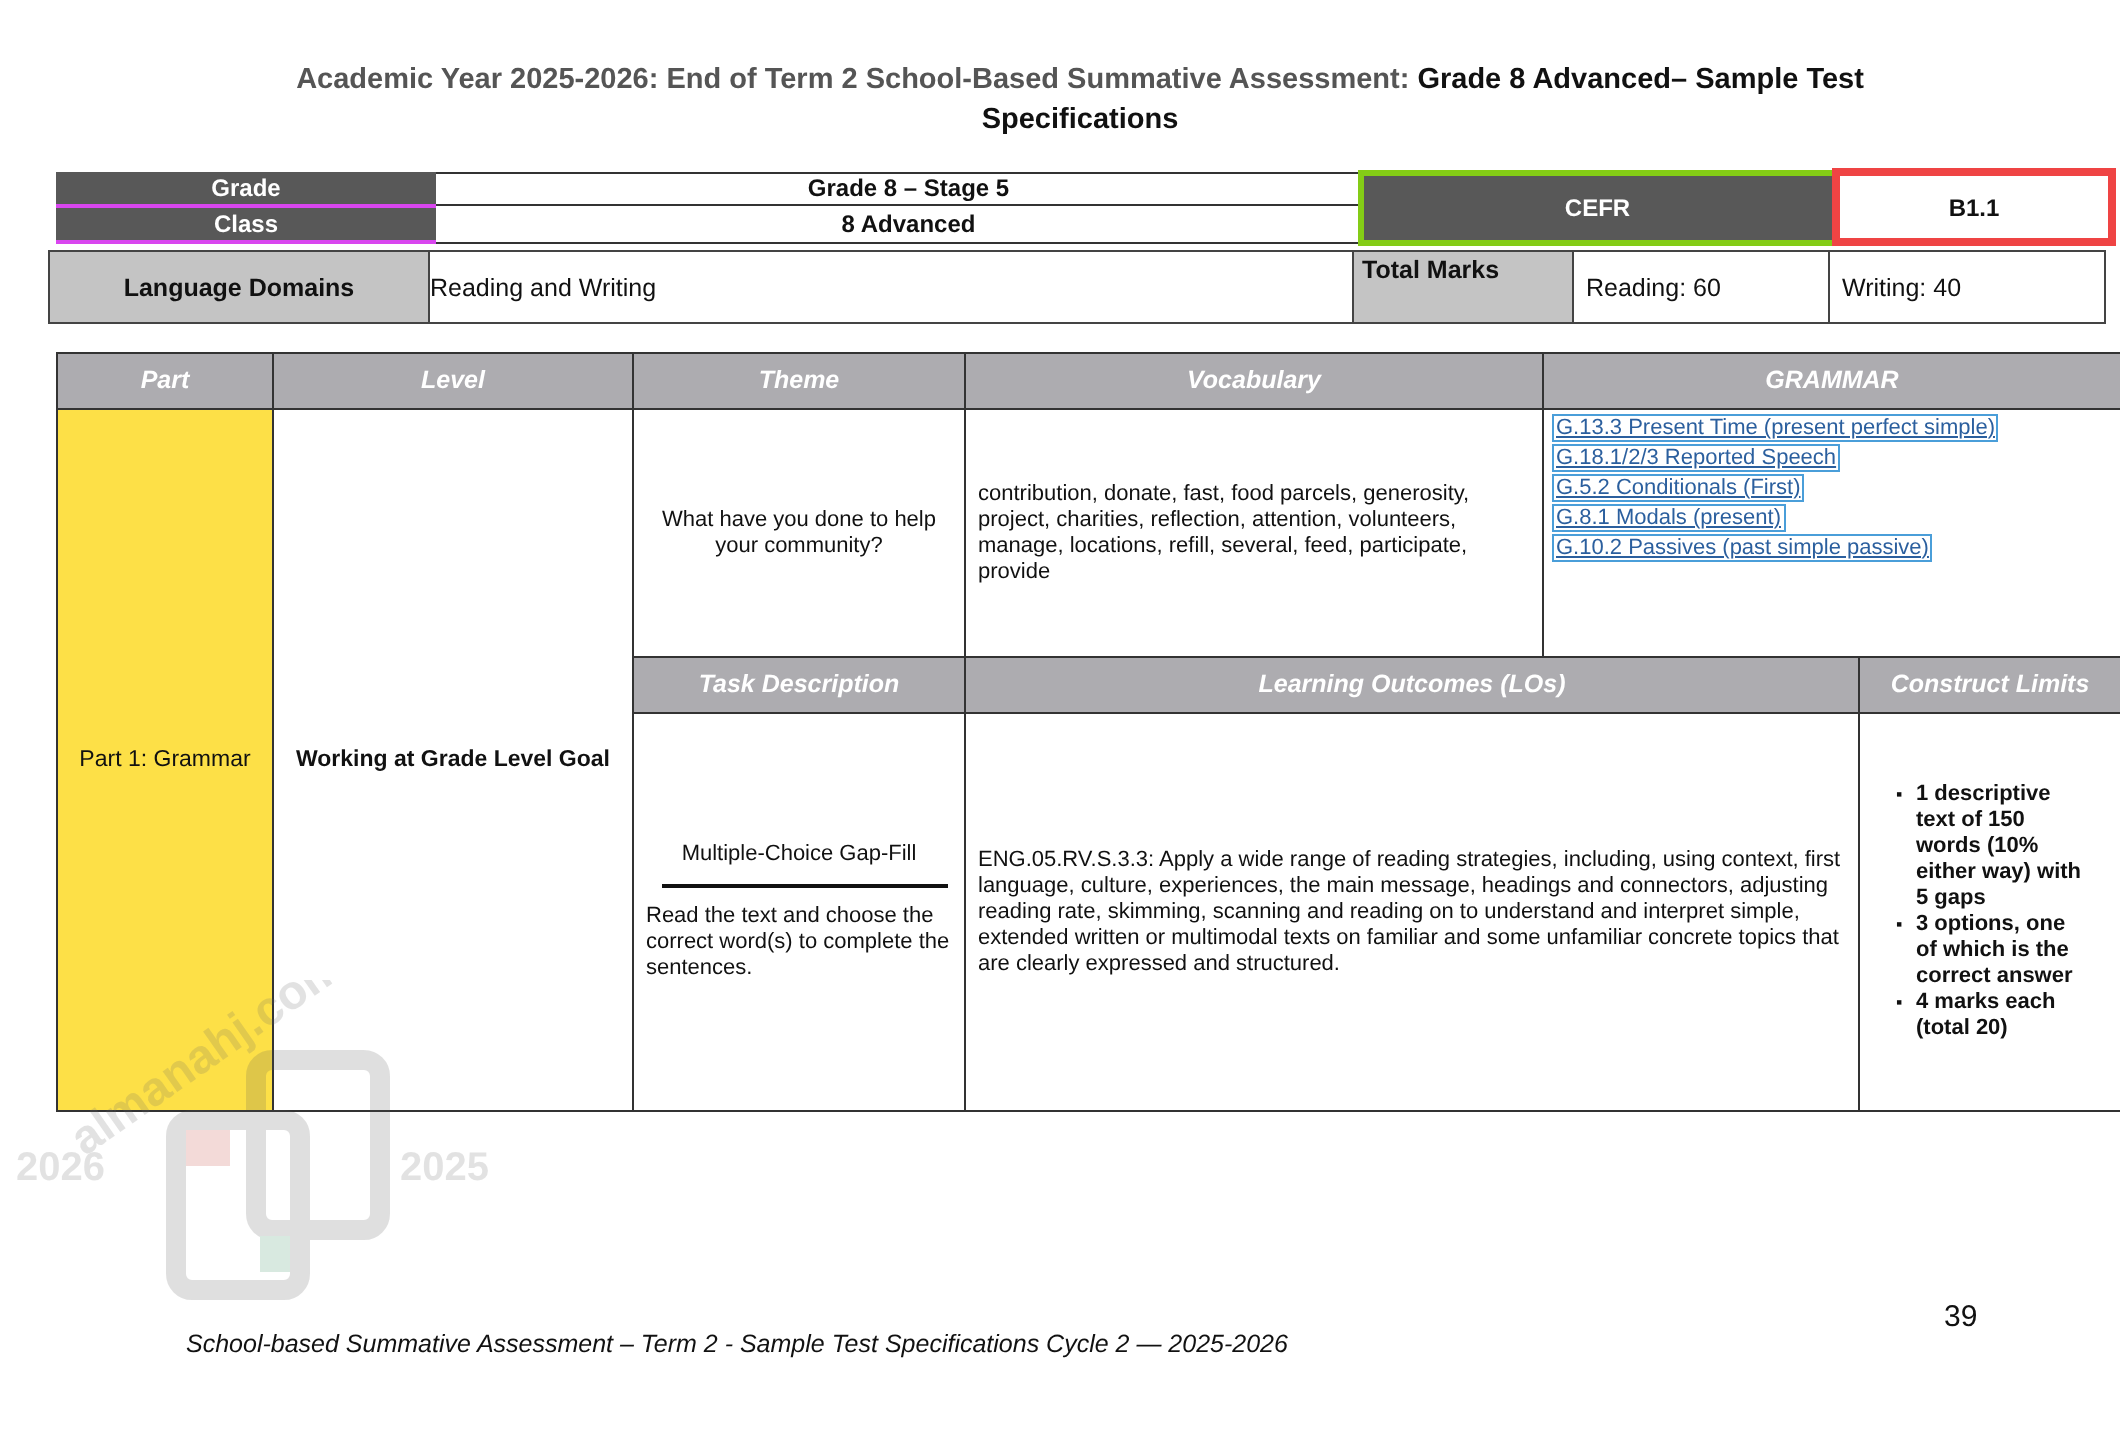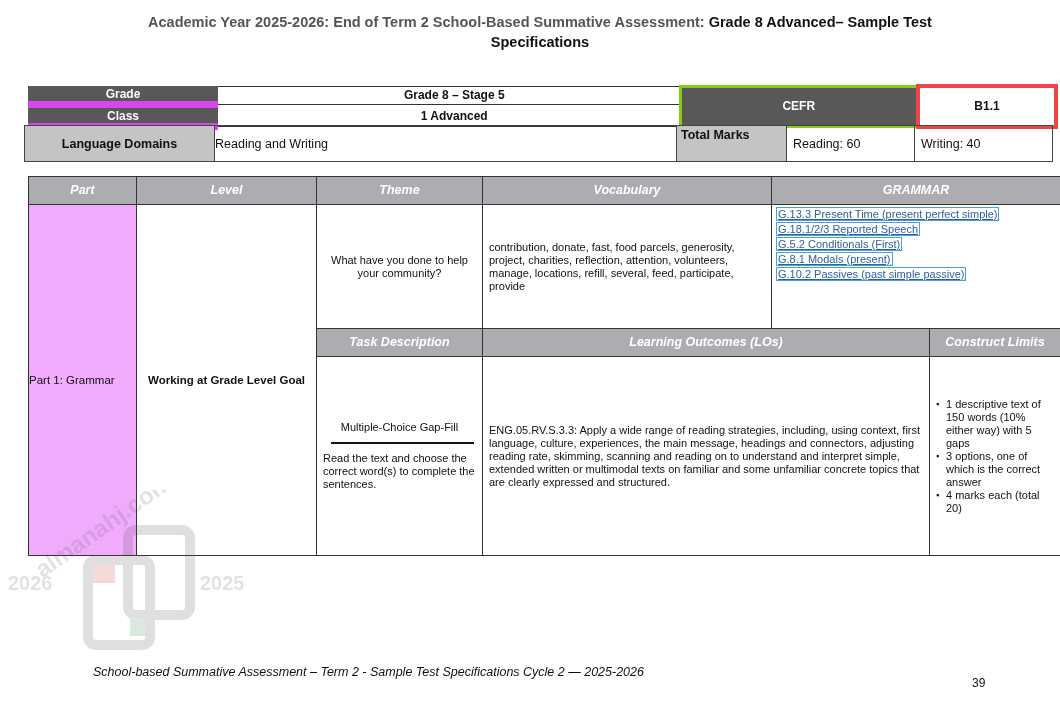--- a/index.html
+++ b/index.html
@@ -1,68 +1,68 @@
 <!DOCTYPE html>
 <html><head>
 <meta charset="utf-8">
 <style>
   html, body { margin: 0; padding: 0; background: #ffffff; }
   body {
     width: 1060px; height: 724px; position: relative; overflow: hidden;
     font-family: "Liberation Sans", sans-serif; color: #111;
   }
   .title {
-    position: absolute; left: 100px; top: 12px; width: 880px;
+    position: absolute; left: 100px; top: 30px; width: 880px;
     text-align: center; font-size: 14.5px; line-height: 20px; font-weight: bold;
   }
   .title .light { color: #555; font-weight: bold; }
   .title .dark { color: #111; }
 
   table { border-collapse: collapse; position: absolute; table-layout: fixed; }
   td { padding: 0; }
 
   
   #t1 { left: 28px; top: 84px; width: 1028px; }
   #t1 td { height: 15px; font-size: 12px; font-weight: bold; text-align: center; line-height: 14px; }
-  .dark-cell { background: #585858; color: #fff; border-bottom: 7px solid #d946ef; }
+  .dark-cell { background: #585858; color: #fff; border-bottom: 2px solid #d946ef; }
   .t1-val { border-top: 1px solid #333; border-bottom: 1px solid #333; padding-left: 12px; }
   .cefr { background: #585858; color: #fff; border: 3px solid #84cc16; }
   .b11 { border: 4px solid #ef4444; }
 
   
   #t2 { left: 24px; top: 125px; width: 1028px; padding-left: 44px; }
   #t2 td { height: 31px; font-size: 12.5px; border: 1px solid #444; }
   .lightgray { background: #c4c4c4; }
 
   
   #t3 { left: 28px; top: 176px; width: 1032px; }
   #t3 td { border: 1px solid #333; font-size: 11px; line-height: 13px; vertical-align: middle; }
   .head { background: #adacb0; color: #fff; font-weight: bold; font-size: 12.5px !important; text-align: center; height: 27px; font-style: italic; }
-  .part-cell { background: #f0abfc; font-size: 11.5px !important; }
+  .part-cell { background: #fde047; text-align: center; font-size: 11.5px !important; }
   .level-cell { font-weight: bold; text-align: center; font-size: 11.5px !important; }
   .theme-cell { text-align: center; padding: 0 6px !important; }
   .vocab-cell { padding: 0 6px !important; }
   .gram-cell { vertical-align: top !important; padding: 2px 4px !important; }
   .gram-item {
     display: inline-block; border: 1.5px solid #4a9ed9; color: #2b5f9e;
     text-decoration: underline; font-size: 11px; line-height: 12px; padding: 0 1px; margin-bottom: 1px;
   }
   .task-cell { padding: 0 6px !important; }
   .task-type { text-align: center; margin-bottom: 8px; }
   .task-rule { border-top: 2px solid #111; margin: 0 2px 8px 8px; }
   .lo-cell { padding: 0 6px !important; }
   .cl-cell { padding: 0 6px 0 8px !important; }
-  .cl-cell ul { margin: 0; padding: 0; list-style: none; }
+  .cl-cell ul { margin: 12px; padding: 0; list-style: none; font-weight: bold; }
   .cl-cell li { position: relative; padding-left: 8px; }
   .cl-cell li::before { content: "\25AA"; position: absolute; left: -2px; top: 0; font-size: 9px; }
 
   .footer {
     position: absolute; left: 93px; top: 665px; font-style: italic; font-size: 12.5px; color: #111;
   }
-  .page-num { position: absolute; left: 972px; top: 676px; font-size: 12px; }
+  .page-num { position: absolute; left: 972px; top: 650px; font-size: 15px; }
 
   
   .wm { position: absolute; left: 0; top: 490px; width: 300px; height: 230px; opacity: 0.18; pointer-events: none; }
 </style>
 </head>
 <body>
 
 <div class="title">
   <span class="light">Academic Year 2025-2026: End of Term 2 School-Based Summative Assessment:</span>
   <span class="dark">Grade 8 Advanced– Sample Test Specifications</span>
@@ -77,21 +77,21 @@
   </colgroup>
   <tbody>
       <tr>
     <td class="dark-cell">Grade</td>
     <td class="t1-val">Grade 8 – Stage 5</td>
     <td class="cefr" rowspan="2" style="height:31px">CEFR</td>
     <td class="b11" rowspan="2" style="height:31px">B1.1</td>
   </tr>
   <tr>
     <td class="dark-cell">Class</td>
-    <td class="t1-val">1 Advanced</td>
+    <td class="t1-val">8 Advanced</td>
   </tr>
 </tbody>
   </table>
 
 <table id="t2">
   <colgroup>
     <col style="width:190px">
       <col style="width:462px">
       <col style="width:110px">
       <col style="width:128px">

